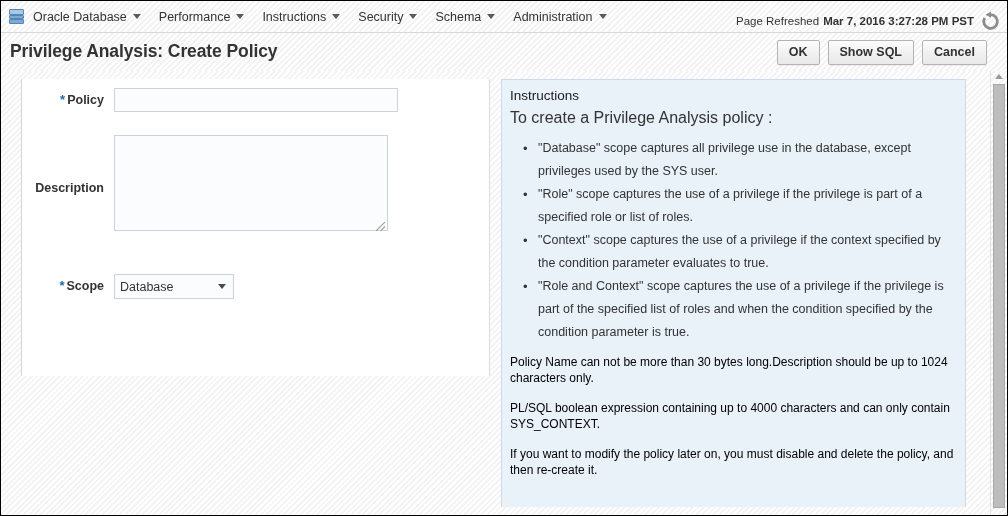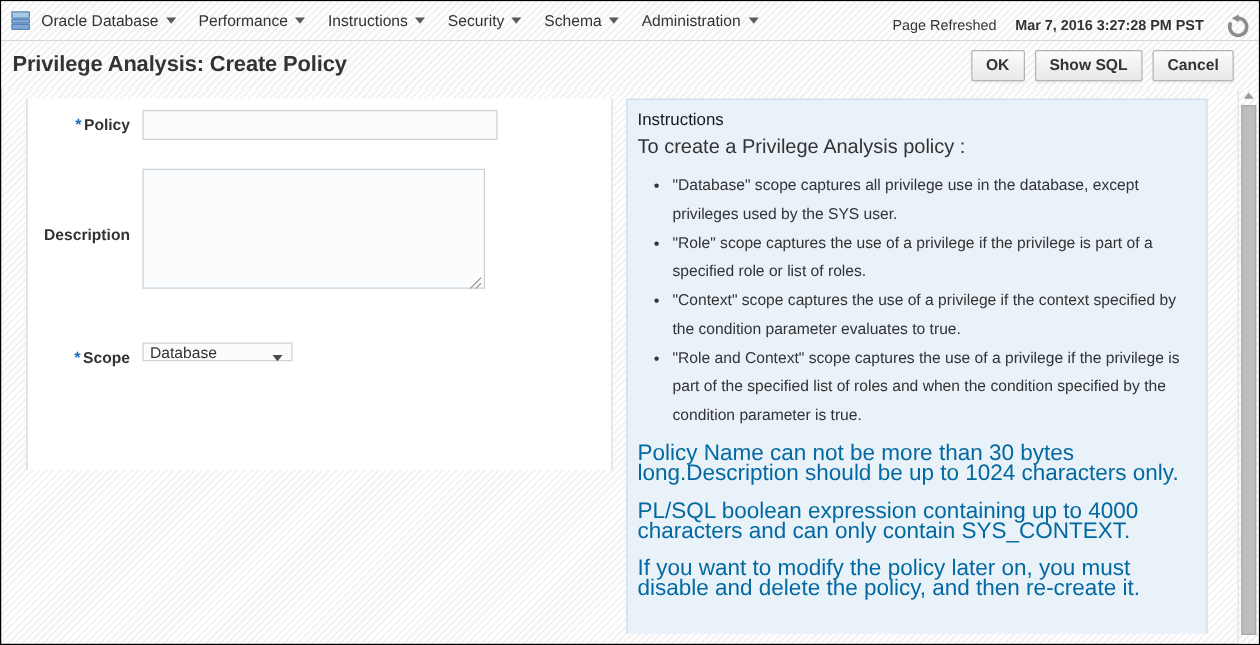--- a/index.html
+++ b/index.html
@@ -87,21 +87,20 @@
   .refresh-area {
     position: absolute;
     right: 6px;
     top: 0;
     height: 40px;
     display: flex;
     align-items: center;
     font-size: 11.5px;
     color: #333333;
     white-space: nowrap;
-    gap: 11px;
   }
   .refresh-label { margin-right: 4px; }
   .refresh-time { font-weight: bold; margin-right: 6px; }
   .refresh-icon {
     width: 21px;
     height: 21px;
     flex: 0 0 auto;
     cursor: pointer;
   }
 
@@ -234,21 +233,21 @@
   .row-scope { left: 0; top: 195px; width: 400px; }
   .row-scope .field-label { width: 82px; padding-top: 4px; }
   .scope-select-wrap {
     margin-left: 10px;
     position: relative;
     width: 120px;
     height: 25px;
   }
   .scope-select {
     width: 120px;
-    height: 15px;
+    height: 25px;
     box-sizing: border-box;
     border: 1px solid #ccd2d8;
     background: #fbfcfd;
     font-family: "Liberation Sans", sans-serif;
     font-size: 12.5px;
     color: #333333;
     padding: 0 20px 0 5px;
     outline: none;
     -webkit-appearance: none;
     -moz-appearance: none;
@@ -306,22 +305,22 @@
   }
   .instr-list li::before {
     content: "\2022";
     position: absolute;
     left: -13px;
     top: 0;
     font-size: 13px;
     color: #333333;
   }
   .instr-para {
-    font-size: 18px;
-    color: #0369a1;
+    font-size: 12px;
+    color: #000000;
     line-height: 16px;
     margin: 0 0 14px 0;
   }
 
   
   .scrollbar {
     position: absolute;
     right: 0;
     top: 70px;
     width: 17px;

